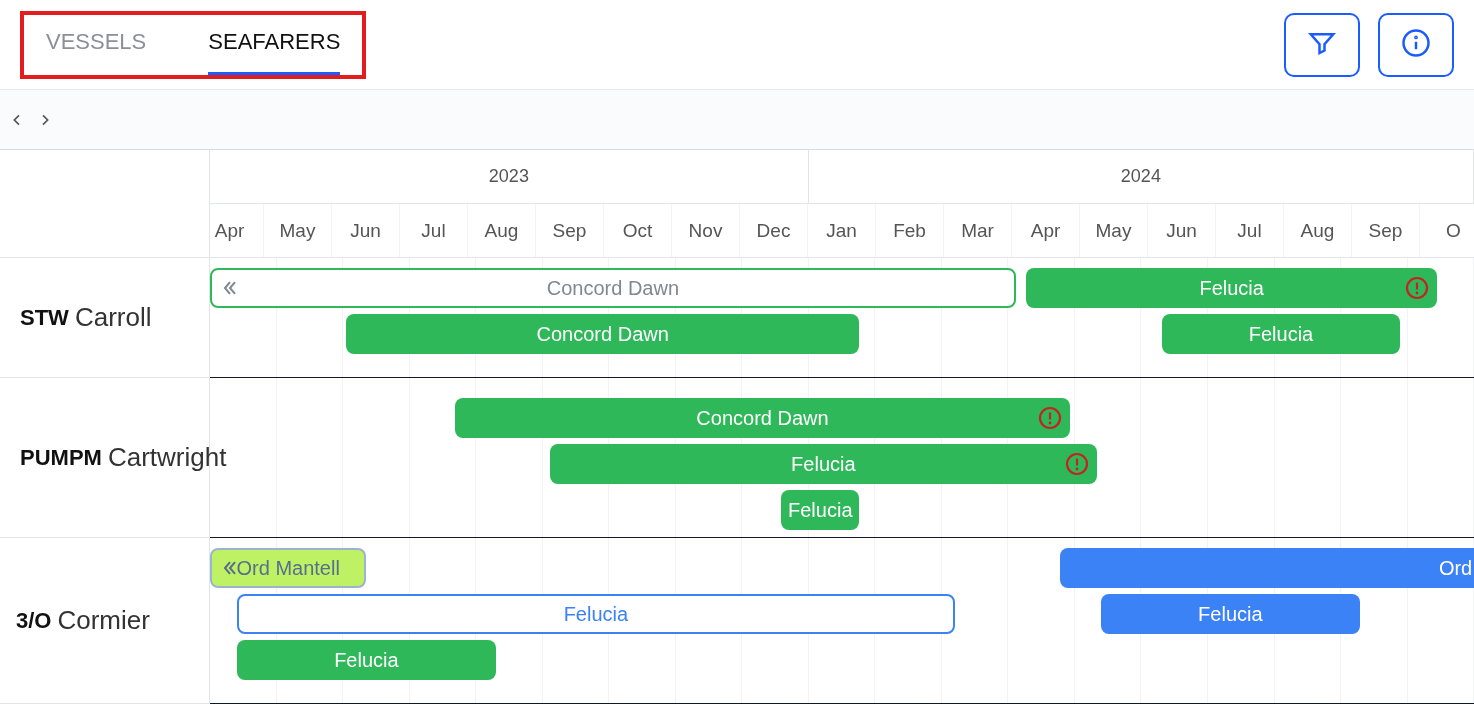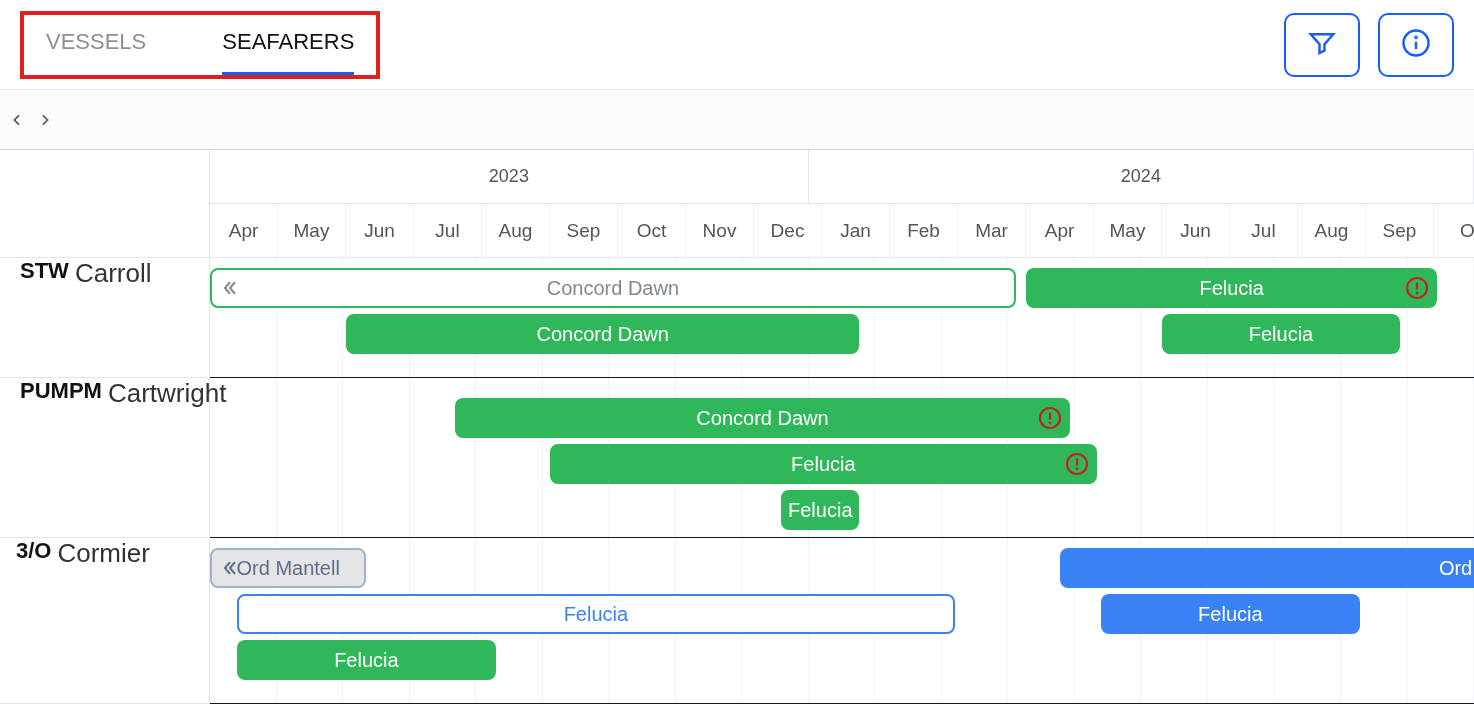--- a/index.html
+++ b/index.html
@@ -1,56 +1,56 @@
 <!DOCTYPE html>
 <html><head>
   <meta charset="utf-8">
   <style>
     * { box-sizing: border-box; margin: 0; padding: 0; }
     body { font-family: -apple-system, BlinkMacSystemFont, 'Segoe UI', Arial, sans-serif; background: #fff; overflow: hidden; width: 1474px; height: 704px; }
 
     .header-row { display: flex; align-items: center; justify-content: space-between; padding: 8px 20px; border-bottom: 1px solid #e5e7eb; height: 90px; }
-    .tabs-wrapper { display: flex; gap: 36px; border: 4px solid #e11d1d; padding: 14px 22px 8px 22px; position: relative; }
+    .tabs-wrapper { display: flex; gap: 22px; border: 4px solid #e11d1d; padding: 14px 22px 8px 22px; position: relative; }
     .tab { font-size: 22px; font-weight: 500; cursor: pointer; color: #8a8f98; padding-bottom: 12px; position: relative; }
     .tab.active { color: #111; margin-left: 40px; }
     .tab.active::after { content: ""; position: absolute; left: 0; right: 0; bottom: -8px; height: 3px; background: #1a5cff; }
 
     .header-buttons { display: flex; gap: 18px; }
     .icon-btn { width: 76px; height: 64px; border: 2px solid #1a5cff; border-radius: 10px; background: #fff; display: flex; align-items: center; justify-content: center; cursor: pointer; }
     .icon-btn svg { width: 30px; height: 30px; stroke: #1a5cff; fill: none; stroke-width: 2; }
 
     .date-row { display: flex; align-items: center; gap: 10px; padding: 14px 8px; border-bottom: 1px solid #d9dde3; background: #fafbfc; height: 60px; }
     .chev { width: 18px; height: 18px; display:flex; align-items:center; justify-content:center; cursor:pointer; }
     .chev svg { width: 16px; height: 16px; stroke: #555; fill:none; stroke-width: 2.5; }
     .date-range { font-size: 22px; font-weight: 600; color: #1a5cff; padding: 0 6px; }
 
     .grid-area { display: flex; height: 554px; }
     .left-col { width: 210px; flex-shrink: 0; border-right: 1px solid #e1e5ea; background:#fff; }
     .left-spacer { height: 108px; border-bottom: 1px solid #e1e5ea; }
-    .person-cell { display: flex; padding-left: 20px; border-bottom: 1px solid #e1e5ea; }
+    .person-cell { display: flex; align-items: center; padding-left: 20px; border-bottom: 1px solid #e1e5ea; }
     .person-cell .rank { font-weight: 700; font-size: 22px; color: #111; margin-right: 6px; }
     .person-cell .name { font-weight: 400; font-size: 26px; color: #333; }
 
     .timeline { flex: 1; overflow: hidden; position: relative; }
     .year-row { display: flex; height: 54px; border-bottom: 1px solid #e1e5ea; }
     .year-cell { border-right: 1px solid #e1e5ea; display:flex; align-items:center; justify-content:center; font-size: 18px; color: #555; }
-    .month-row { display: flex; height: 54px; border-bottom: 1px solid #e1e5ea; }
+    .month-row { display: flex; height: 54px; border-bottom: 1px solid #e1e5ea; justify-content: center; }
     .month-cell { width: 68px; flex-shrink:0; border-right: 1px solid #f1f3f6; display:flex; align-items:center; justify-content:center; font-size: 19px; color: #555; }
 
     .lanes { position: relative; }
     .lane-row { position: relative; border-bottom: 1px solid #0f172a; }
     .lane-grid { position: absolute; inset: 0; display: flex; pointer-events: none; }
     .lane-grid .gcell { width: 68px; border-right: 1px solid #f1f3f6; }
 
     .bar { position: absolute; height: 40px; border-radius: 8px; display: flex; align-items: center; justify-content: center; font-size: 20px; color: #fff; cursor: pointer; overflow: hidden; white-space: nowrap; }
     .bar.green { background: #2fb85a; }
     .bar.blue { background: #3b82f6; }
     .bar.outline-blue { background: #fff; border: 2px solid #3b82f6; color: #3b82f6; }
     .bar.outline-green { background: #fff; border: 2px solid #2fb85a; color: #808891; }
-    .bar.outline-gray { background: #e5e5e5; border: 2px solid #9bb5d1; color: #5a6e8c; align-items: center; }
+    .bar.outline-gray { background: #bef264; border: 2px solid #9bb5d1; color: #5a6e8c; align-items: center; }
 
     .bar .chevrons { position: absolute; left: 8px; display:flex; align-items:center; }
     .bar .chevrons svg { width: 20px; height: 20px; stroke: currentColor; fill:none; stroke-width:2.5; }
     .bar .warn { position: absolute; right: 8px; width: 24px; height: 24px; }
     .bar .warn svg { width: 24px; height: 24px; }
   </style>
 </head>
 <body>
 
 <div class="header-row">

